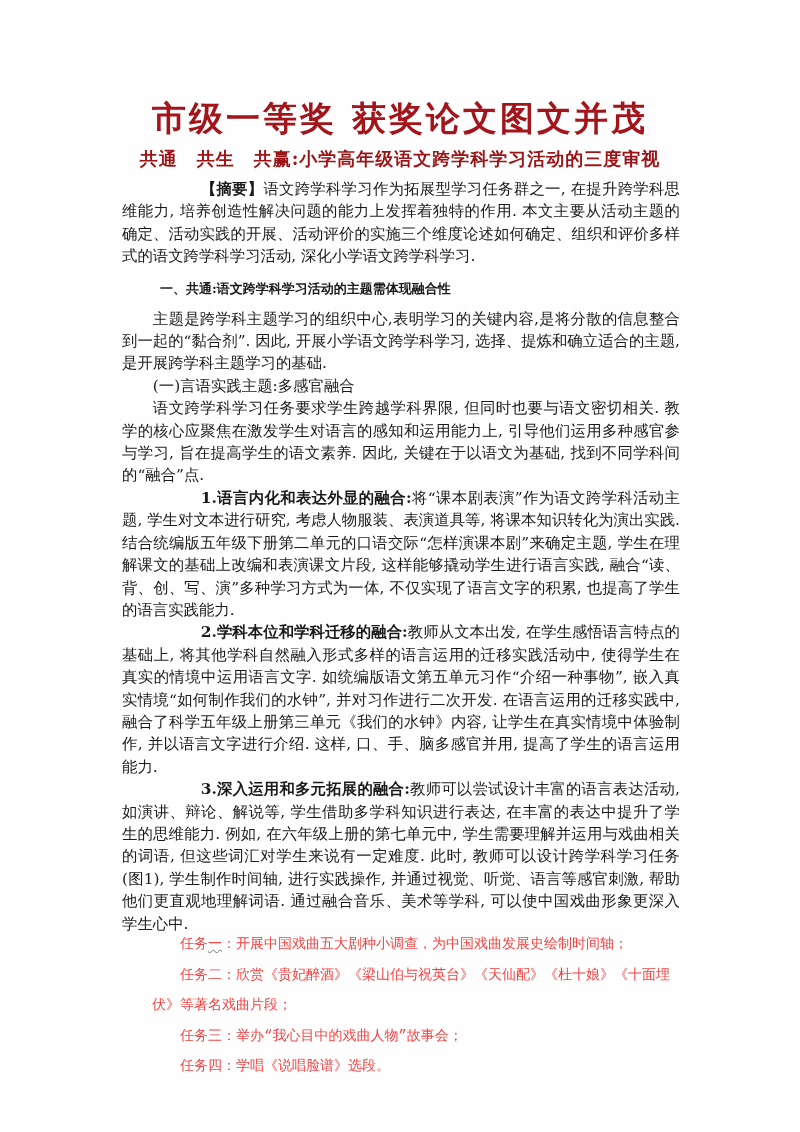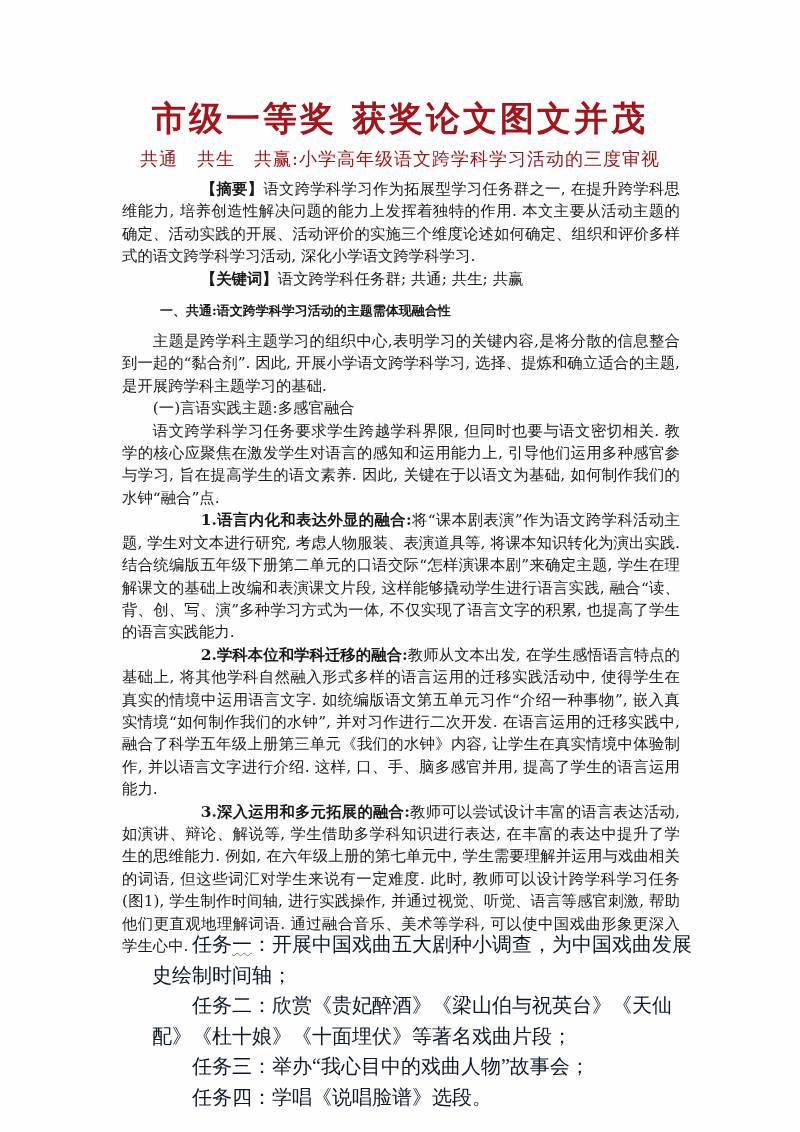--- a/index.html
+++ b/index.html
@@ -2,51 +2,48 @@
 <html><head>
 <meta charset="utf-8">
 <style>
   html, body { margin: 0; padding: 0; background: #ffffff; }
   body { width: 800px; height: 1132px; position: relative; overflow: hidden;
          font-family: "DejaVu Serif", "Liberation Serif", serif; color: #1a1a1a; }
   .page { position: absolute; left: 0; top: 0; width: 800px; height: 1132px; background: #fefefe; }
   .title { position: absolute; left: 0; width: 800px; top: 96px; text-align: center;
            font-size: 34px; font-weight: bold; color: #a3141b; letter-spacing: 3px; line-height: 44px; }
   .subtitle { position: absolute; left: 0; width: 800px; top: 146px; text-align: center;
-              font-size: 18px; font-weight: normal; color: #9b1518; letter-spacing: 1px; line-height: 26px; }
+              font-size: 18px; font-weight: bold; color: #9b1518; letter-spacing: 1px; line-height: 26px; }
   .body { position: absolute; left: 122px; width: 558px; top: 178px; font-size: 15.4px; line-height: 22.4px; }
   .para { margin: 0; text-indent: 2em; text-align: justify; }
   .label-b { font-weight: bold; margin-left: 48px; }
   .h1 { margin: 6px 0 4px 0; padding-left: 38px; font-size: 13px; font-weight: bold; line-height: 30px; }
   .h2 { margin: 0; text-indent: 2em; font-weight: normal; }
-  .tasks { position: absolute; left: 152px; width: 540px; top: 929px; font-family: Liberation Serif, serif;
-           font-size: 20px; color: #0f172a; line-height: 30.5px; }
+  .tasks { position: absolute; left: 152px; width: 540px; top: 929px; font-family: Liberation Mono, monospace;
+           font-size: 14px; color: #ef4444; line-height: 30.5px; }
   .task { margin: 0; text-indent: 2em; }
   .wavy { text-decoration: underline wavy #777; text-decoration-thickness: 1px; }
 </style>
 </head>
 <body>
 
 <div class="page">
   <div class="title">市级一等奖 获奖论文图文并茂</div>
   <div class="subtitle">共通　共生　共赢:小学高年级语文跨学科学习活动的三度审视</div>
 
   <div class="body">
     <p class="para">
       <span class="label-b">【摘要】</span><span>语文跨学科学习作为拓展型学习任务群之一, 在提升跨学科思维能力, 培养创造性解决问题的能力上发挥着独特的作用. 本文主要从活动主题的确定、活动实践的开展、活动评价的实施三个维度论述如何确定、组织和评价多样式的语文跨学科学习活动, 深化小学语文跨学科学习.</span>
     </p>
-    <p class="para">
-      <span class="label-b">【关键词】</span><span>语文跨学科任务群; 共通; 共生; 共赢</span>
-    </p>
 
     <div class="h1">一、共通:语文跨学科学习活动的主题需体现融合性</div>
 
     <p class="para">主题是跨学科主题学习的组织中心,表明学习的关键内容,是将分散的信息整合到一起的“黏合剂”. 因此, 开展小学语文跨学科学习, 选择、提炼和确立适合的主题, 是开展跨学科主题学习的基础.</p>
     <p class="h2">(一)言语实践主题:多感官融合</p>
-    <p class="para">语文跨学科学习任务要求学生跨越学科界限, 但同时也要与语文密切相关. 教学的核心应聚焦在激发学生对语言的感知和运用能力上, 引导他们运用多种感官参与学习, 旨在提高学生的语文素养. 因此, 关键在于以语文为基础, 如何制作我们的水钟“融合”点.</p>
+    <p class="para">语文跨学科学习任务要求学生跨越学科界限, 但同时也要与语文密切相关. 教学的核心应聚焦在激发学生对语言的感知和运用能力上, 引导他们运用多种感官参与学习, 旨在提高学生的语文素养. 因此, 关键在于以语文为基础, 找到不同学科间的“融合”点.</p>
 
     <p class="para">
       <span class="label-b">1.语言内化和表达外显的融合:</span><span>将“课本剧表演”作为语文跨学科活动主题, 学生对文本进行研究, 考虑人物服装、表演道具等, 将课本知识转化为演出实践. 结合统编版五年级下册第二单元的口语交际“怎样演课本剧”来确定主题, 学生在理解课文的基础上改编和表演课文片段, 这样能够撬动学生进行语言实践, 融合“读、背、创、写、演”多种学习方式为一体, 不仅实现了语言文字的积累, 也提高了学生的语言实践能力.</span>
     </p>
     <p class="para">
       <span class="label-b">2.学科本位和学科迁移的融合:</span><span>教师从文本出发, 在学生感悟语言特点的基础上, 将其他学科自然融入形式多样的语言运用的迁移实践活动中, 使得学生在真实的情境中运用语言文字. 如统编版语文第五单元习作“介绍一种事物”, 嵌入真实情境“如何制作我们的水钟”, 并对习作进行二次开发. 在语言运用的迁移实践中, 融合了科学五年级上册第三单元《我们的水钟》内容, 让学生在真实情境中体验制作, 并以语言文字进行介绍. 这样, 口、手、脑多感官并用, 提高了学生的语言运用能力.</span>
     </p>
     <p class="para">
       <span class="label-b">3.深入运用和多元拓展的融合:</span><span>教师可以尝试设计丰富的语言表达活动, 如演讲、辩论、解说等, 学生借助多学科知识进行表达, 在丰富的表达中提升了学生的思维能力. 例如, 在六年级上册的第七单元中, 学生需要理解并运用与戏曲相关的词语, 但这些词汇对学生来说有一定难度. 此时, 教师可以设计跨学科学习任务(图1), 学生制作时间轴, 进行实践操作, 并通过视觉、听觉、语言等感官刺激, 帮助他们更直观地理解词语. 通过融合音乐、美术等学科, 可以使中国戏曲形象更深入学生心中.</span>
     </p>

